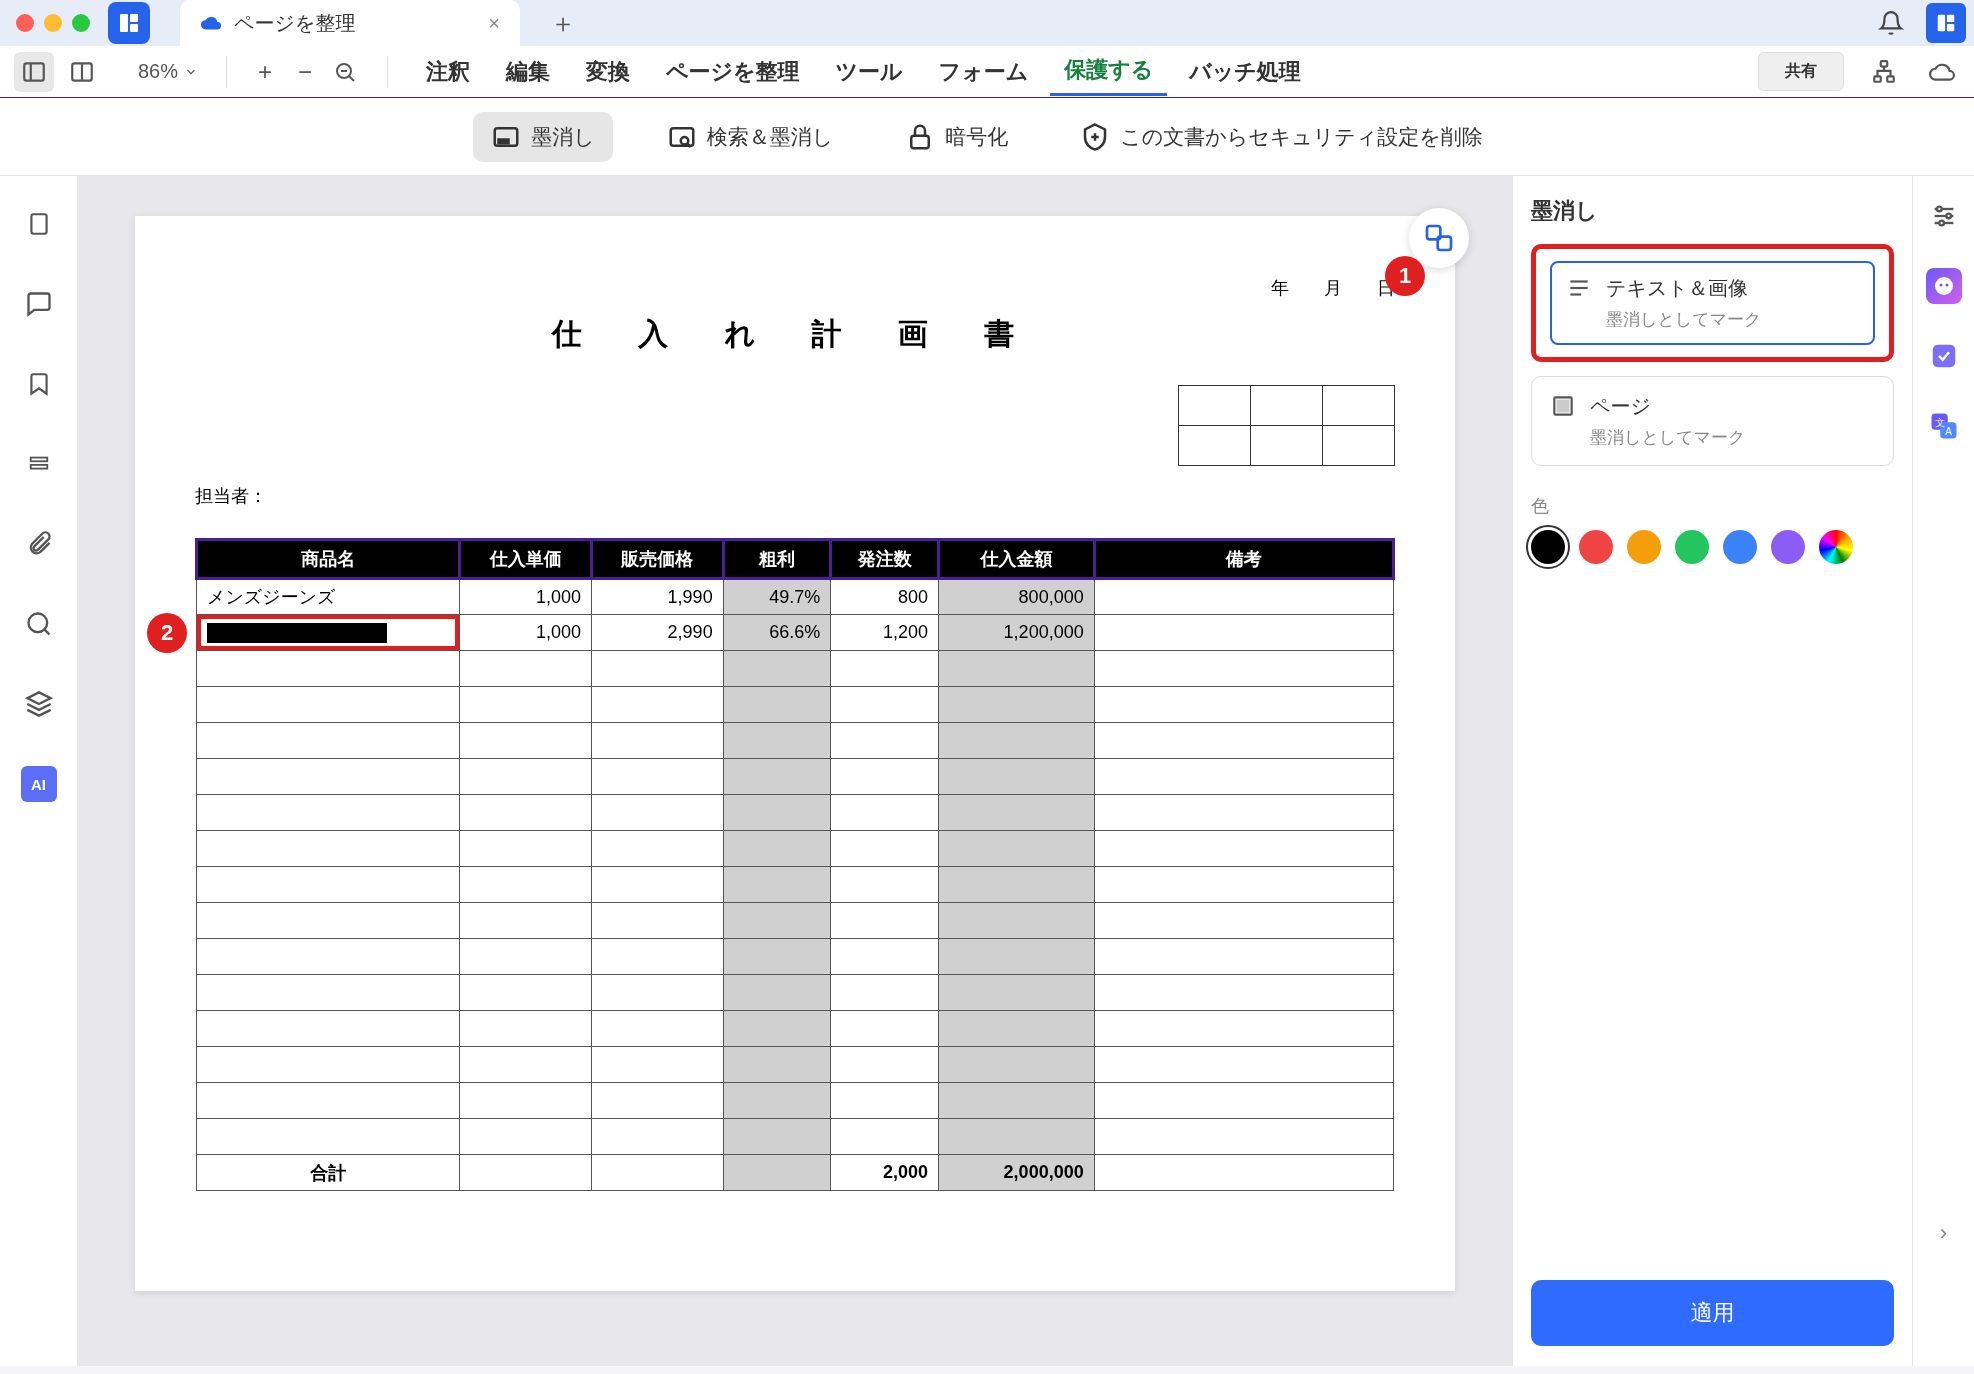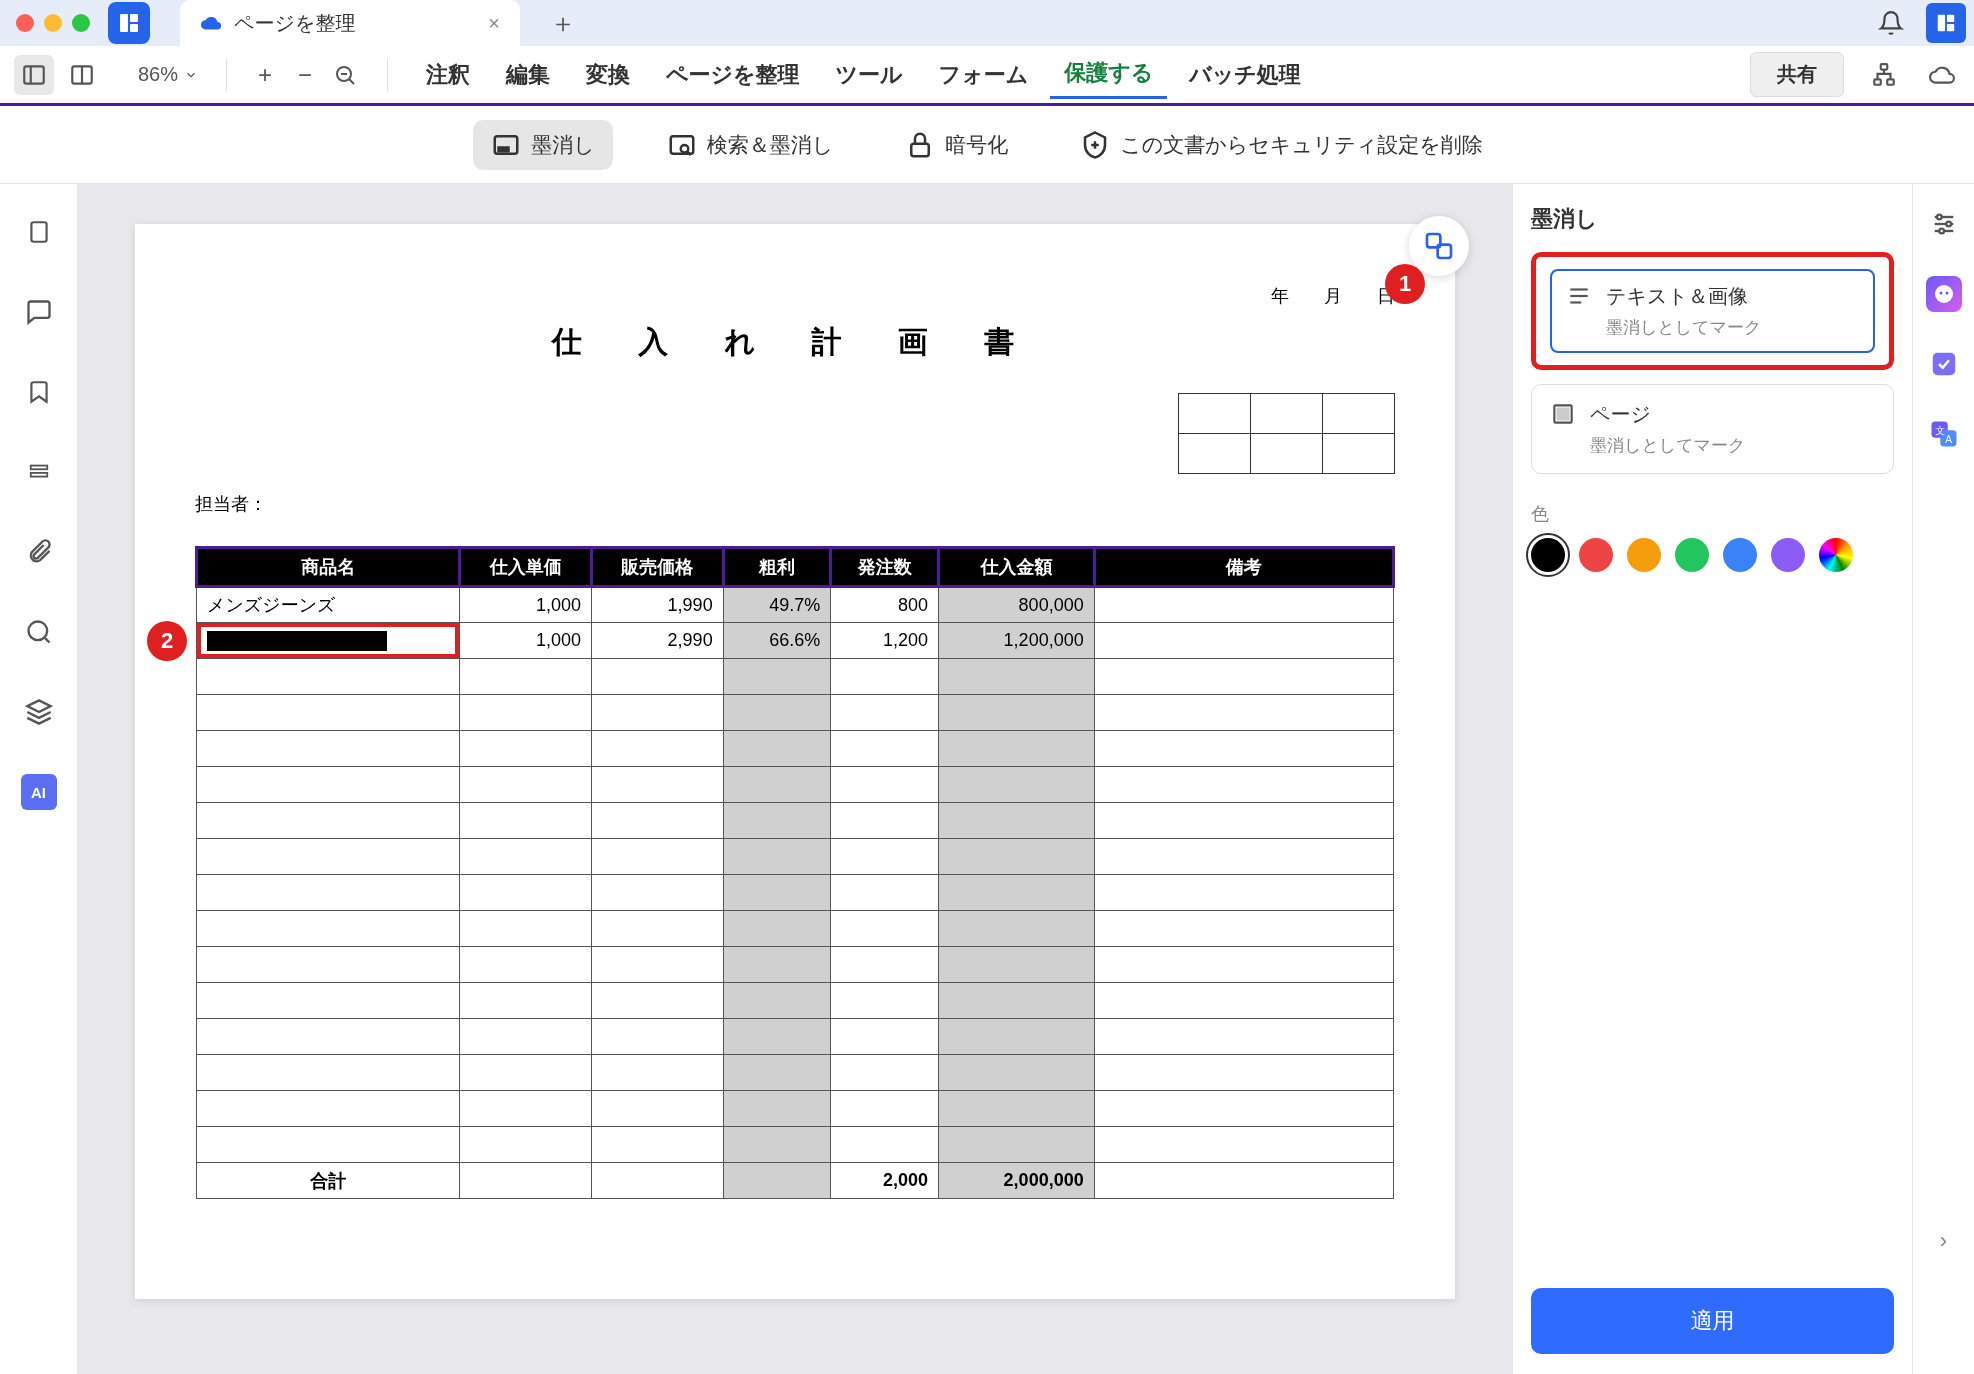--- a/index.html
+++ b/index.html
@@ -17,30 +17,30 @@
   .tab { background: #fff; height: 46px; display: flex; align-items: center; padding: 0 20px; border-radius: 10px 10px 0 0; gap: 12px; min-width: 340px; }
   .tab-icon { width: 22px; height: 22px; color: #2563eb; }
   .tab-title { font-size: 20px; color: #333; }
   .tab-close { font-size: 20px; color: #888; margin-left: auto; cursor: pointer; }
   .tab-add { margin-left: 30px; font-size: 26px; color: #555; cursor: pointer; }
   .title-right { margin-left: auto; display: flex; align-items: center; gap: 22px; }
   .bell-icon { width: 26px; height: 26px; color: #444; }
   .app-logo-sm { width: 40px; height: 40px; background: #2563eb; border-radius: 6px; display: flex; align-items: center; justify-content: center; }
   
   
-  .toolbar1 { height: 60px; background: #fff; display: flex; align-items: center; padding: 0 14px; gap: 8px; border-bottom: 3px solid #4c1d95; }
+  .toolbar1 { height: 52px; background: #fff; display: flex; align-items: center; padding: 0 14px; gap: 8px; border-bottom: 1px solid #4c1d95; }
   .view-btn { width: 40px; height: 40px; display: flex; align-items: center; justify-content: center; color: #555; border-radius: 6px; cursor: pointer; }
   .view-btn.active { background: #e8e8e8; }
   .zoom-group { display: flex; align-items: center; gap: 4px; margin-left: 20px; }
   .zoom-val { font-size: 20px; color: #555; display: flex; align-items: center; gap: 6px; padding: 4px 8px; }
   .zoom-btn { width: 36px; height: 36px; display: flex; align-items: center; justify-content: center; color: #555; font-size: 24px; cursor: pointer; }
   .divider-v { width: 1px; height: 32px; background: #ddd; margin: 0 16px; }
   .menu-item { font-size: 22px; font-weight: 600; color: #333; padding: 8px 14px; cursor: pointer; }
   .menu-item.active { color: #15803d; border-bottom: 3px solid #2563eb; }
-  .share-btn { margin-left: auto; padding: 8px 26px; border: 1px solid #ddd; border-radius: 6px; font-size: 20px; font-weight: 600; color: #333; cursor: pointer; }
+  .share-btn { margin-left: auto; padding: 8px 26px; border: 1px solid #ddd; border-radius: 6px; font-size: 16px; font-weight: 600; color: #333; cursor: pointer; }
   .toolbar-icon-btn { width: 36px; height: 36px; display: flex; align-items: center; justify-content: center; color: #555; cursor: pointer; margin-left: 14px; }
   
   
   .toolbar2 { height: 78px; background: #fff; display: flex; align-items: center; justify-content: center; gap: 36px; border-bottom: 1px solid #e5e5e5; }
   .tool-btn { display: flex; align-items: center; gap: 10px; padding: 10px 18px; border-radius: 10px; cursor: pointer; font-size: 21px; color: #333; }
   .tool-btn.active { background: #e6e6e6; }
   .tool-btn svg { width: 30px; height: 30px; }
   
   
   .main { display: flex; height: calc(100% - 184px); }

